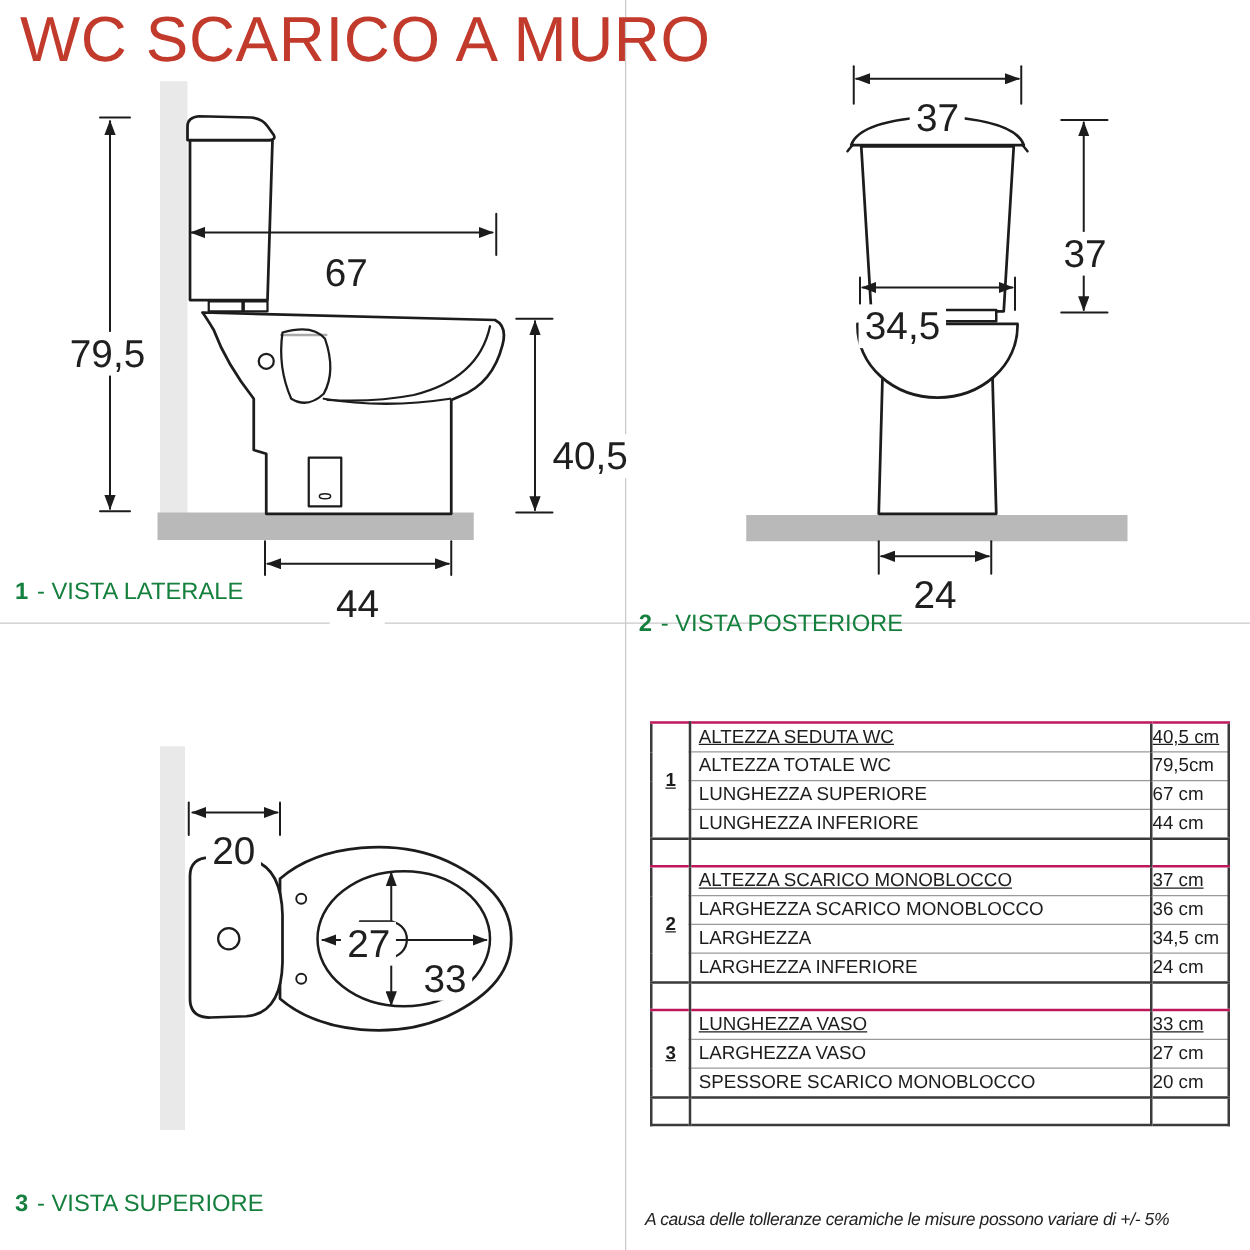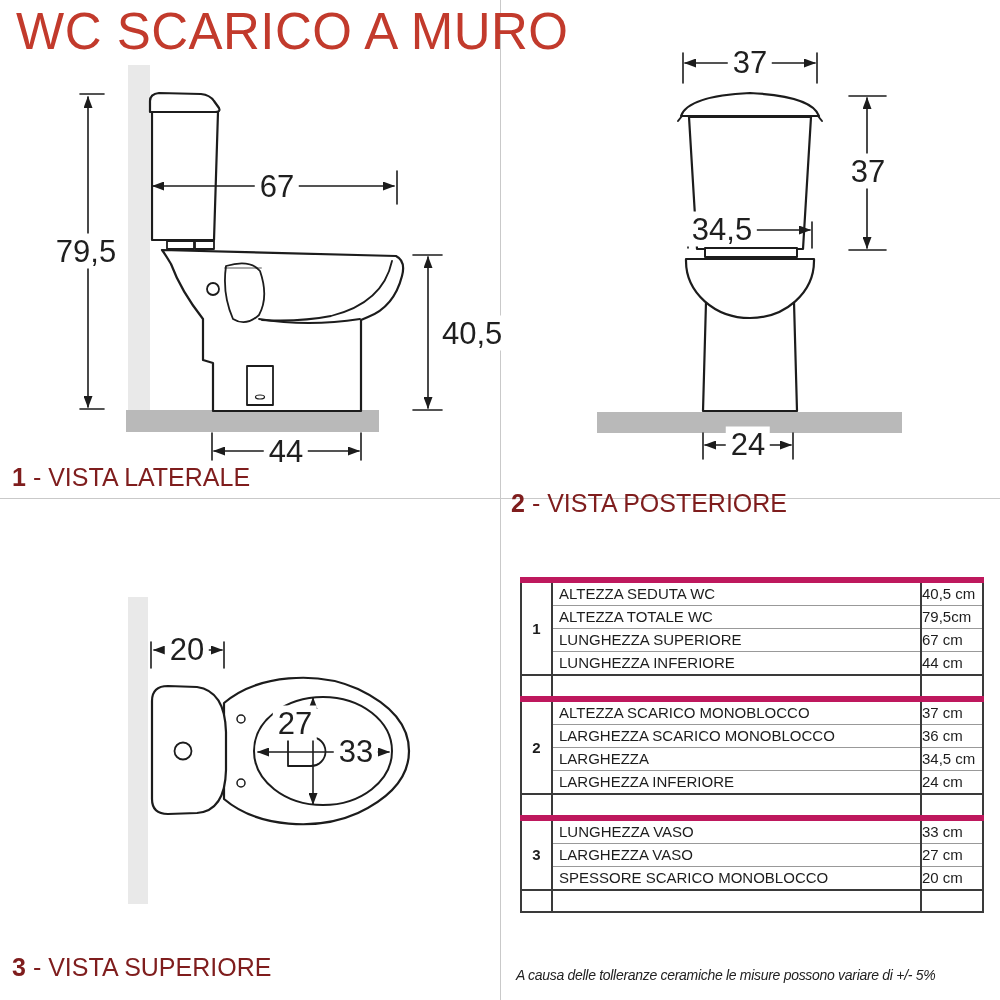--- a/index.html
+++ b/index.html
@@ -4,34 +4,34 @@
 <style>
   html,body{margin:0;padding:0;background:#fff;}
   body{width:1000px;height:1000px;position:relative;overflow:hidden;
        font-family:"Liberation Sans", sans-serif;color:#1d1d1d;}
   .divider-v{position:absolute;left:500px;top:0;width:1px;height:1000px;background:#c9c9c9;}
   .divider-h{position:absolute;left:0;top:498px;width:1000px;height:1px;background:#c9c9c9;}
   .page-title{position:absolute;left:16px;top:2px;font-size:51px;font-weight:normal;
               letter-spacing:0.5px;white-space:nowrap;z-index:3;}
   svg.drawing{position:absolute;left:0;top:0;z-index:1;}
   .dim{position:absolute;z-index:2;background:#fff;font-size:31px;line-height:1;
-       padding:2px 5px;color:#1f1f1f;transform:translate(-50%,-50%);white-space:nowrap;}
+       padding:2px 5px;color:#1f1f1f;transform:translate(-50%,-50%);white-space:nowrap;margin-top:32px;}
   .dim.side-note{transform:translate(0,-50%);}
-  .vlabel{position:absolute;z-index:2;font-size:25px;color:#7f1d1d;white-space:nowrap;}
+  .vlabel{position:absolute;z-index:2;font-size:19px;color:#15803d;white-space:nowrap;}
   .vlabel .vnum{font-weight:bold;margin-right:7px;}
   .spec-table{position:absolute;left:520px;top:577px;z-index:2;border-collapse:collapse;
               table-layout:fixed;width:462px;font-size:15px;color:#1d1d1d;
               border:2px solid #3a3a3a;}
   .spec-table td{padding:0;height:22px;line-height:22px;overflow:hidden;white-space:nowrap;}
   col.w1{width:31px;} col.w2{width:369px;} col.w3{width:62px;}
   td.c1{border-right:2px solid #3a3a3a;text-align:center;font-weight:bold;vertical-align:middle;}
   td.c3{border-left:2px solid #3a3a3a;}
   td.c2{padding-left:6px;}
   .spec-table td.c2,.spec-table td.c3{border-top:1px solid #999;}
-  .spec-table tr.gt td{border-top:6px solid #be185d;}
+  .spec-table tr.gt td{border-top:2px solid #be185d;text-decoration:underline;}
   .spec-table tr.sp td{border-top:2px solid #3a3a3a;height:20px;}
   .note{position:absolute;left:516px;top:967px;z-index:2;font-style:italic;font-size:14px;
         letter-spacing:-0.3px;color:#222;white-space:nowrap;}
 </style>
 </head>
 <body>
 
 <div class="divider-v"></div>
 <div class="divider-h"></div>
 

